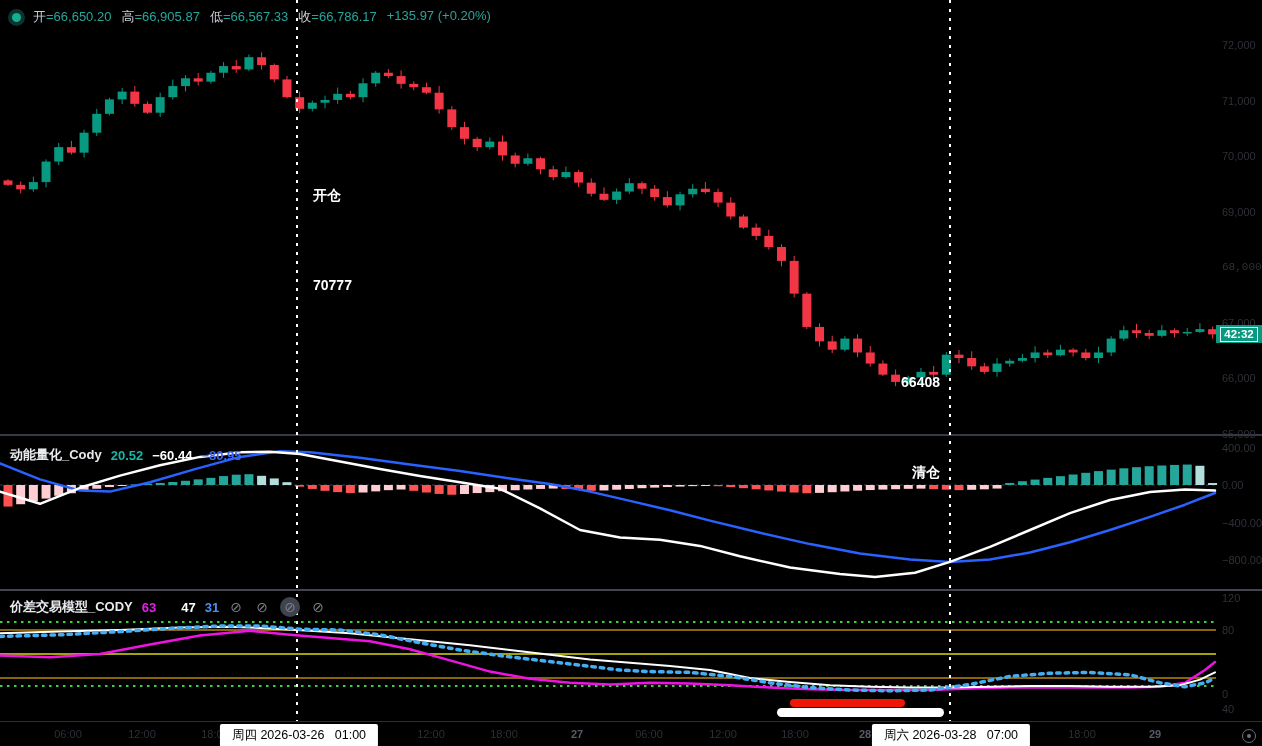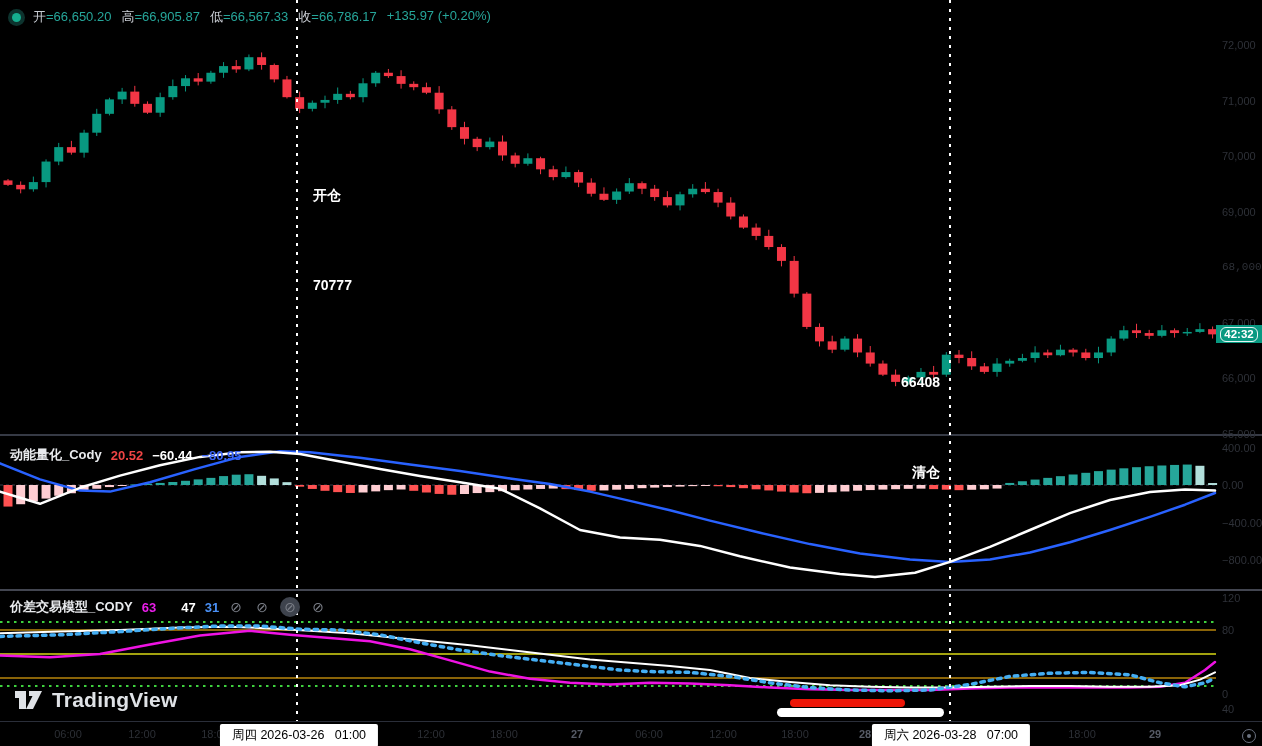--- a/index.html
+++ b/index.html
@@ -23,21 +23,21 @@
   .nosig.hl{background:#3e434d;border-radius:50%;width:20px;height:20px;line-height:20px;}
   
   .anno{color:#fff;font-size:14px;font-weight:700;line-height:30px;white-space:pre;}
   #entry-anno{left:313px;top:120px;}
   #exit-anno{left:840px;top:307px;width:100px;text-align:right;}
   
   .tick{position:absolute;font-size:11px;color:#2e3138;left:6px;white-space:nowrap;}
   #price-axis{left:1216px;top:0;width:46px;height:721px;}
   #countdown-tag{left:1216px;top:325px;width:46px;height:18px;background:#089981;color:#fff;
       font-size:11.5px;font-weight:700;display:flex;align-items:center;justify-content:center;}
-  #countdown-tag span{border:1px solid rgba(255,255,255,.9);border-radius:6px;padding:0 3px;line-height:13px;}
+  #countdown-tag span{border:1px solid rgba(255,255,255,.9);border-radius:0;padding:0 3px;line-height:13px;}
   #time-axis{left:0;top:721px;width:1262px;height:25px;border-top:1px solid #2a2e39;}
   .tlabel{position:absolute;top:6px;transform:translateX(-50%);font-size:11px;color:#2c2f35;}
   .tlabel.day{color:#565b66;font-weight:700;}
   .ttip{position:absolute;top:2px;transform:translateX(-50%);background:#fff;color:#000;
         font-size:12.5px;padding:3px 12px;border-radius:2px;white-space:pre;}
   #clock-icon{position:absolute;right:6px;top:7px;width:12px;height:12px;border:1.5px solid #6b7280;border-radius:50%;}
   #clock-icon i{position:absolute;left:50%;top:50%;width:4px;height:4px;margin:-2px 0 0 -2px;border-radius:50%;background:#6b7280;}
   
   #logo{left:14px;top:688px;display:flex;align-items:center;gap:8px;}
   #logo-text{color:#dfe2e6;font-size:21px;font-weight:700;letter-spacing:.2px;text-shadow:0 1px 2px rgba(0,0,0,.8);}
@@ -363,21 +363,21 @@
         <span class="ohlc-item">高<b>=66,905.87</b></span>
         <span class="ohlc-item">低<b>=66,567.33</b></span>
         <span class="ohlc-item">收<b>=66,786.17</b></span>
         <span class="chg">+135.97 (+0.20%)</span>
       </span>
   </div>
 
   <div id="pane1-header" class="abs pane-header">
     <span>动能量化_Cody</span>
     <span id="pane1-vals" style="display: flex; gap: 9px;">
-        <span class="pane-val" style="color: #ef4444;">20.52</span>
+        <span class="pane-val" style="color: #14b8a6;">20.52</span>
         <span class="pane-val" style="color: rgb(255, 255, 255);">−60.44</span>
         <span class="pane-val" style="color: rgb(61, 102, 245);">−80.95</span>
       </span>
   </div>
 
   <div id="pane2-header" class="abs pane-header">
     <span>价差交易模型_CODY</span>
     <span id="pane2-vals" style="display: flex; gap: 9px;">
         <span class="pane-val" style="color: rgb(233, 30, 233);">63</span>
         <span class="pane-val" style="color: rgb(255, 255, 255); margin-left: 16px;">47</span>
@@ -437,20 +437,13 @@
       <div class="tlabel" style="left: 649px;">06:00</div>
       <div class="tlabel" style="left: 723px;">12:00</div>
       <div class="tlabel" style="left: 795px;">18:00</div>
       <div class="tlabel day" style="left: 865px;">28</div>
       <div class="tlabel" style="left: 1082px;">18:00</div>
       <div class="tlabel day" style="left: 1155px;">29</div>
       <div class="ttip" style="left: 299px;">周四 2026-03-26   01:00</div>
       <div class="ttip" style="left: 951px;">周六 2026-03-28   07:00</div>
     </div>
 
-  <div id="logo" class="abs">
-    <svg width="30" height="24" viewBox="0 0 30 24">
-      <path d="M1 3 h11 v18 h-7 v-11 h-4 z" fill="#dfe2e6"></path>
-      <path d="M15 3 h13 l-9 18 h-7 l6.5 -13 h-3.5 z" fill="#dfe2e6"></path>
-    </svg>
-    <span id="logo-text">TradingView</span>
-  </div>
 </div>
 
 </body></html>

